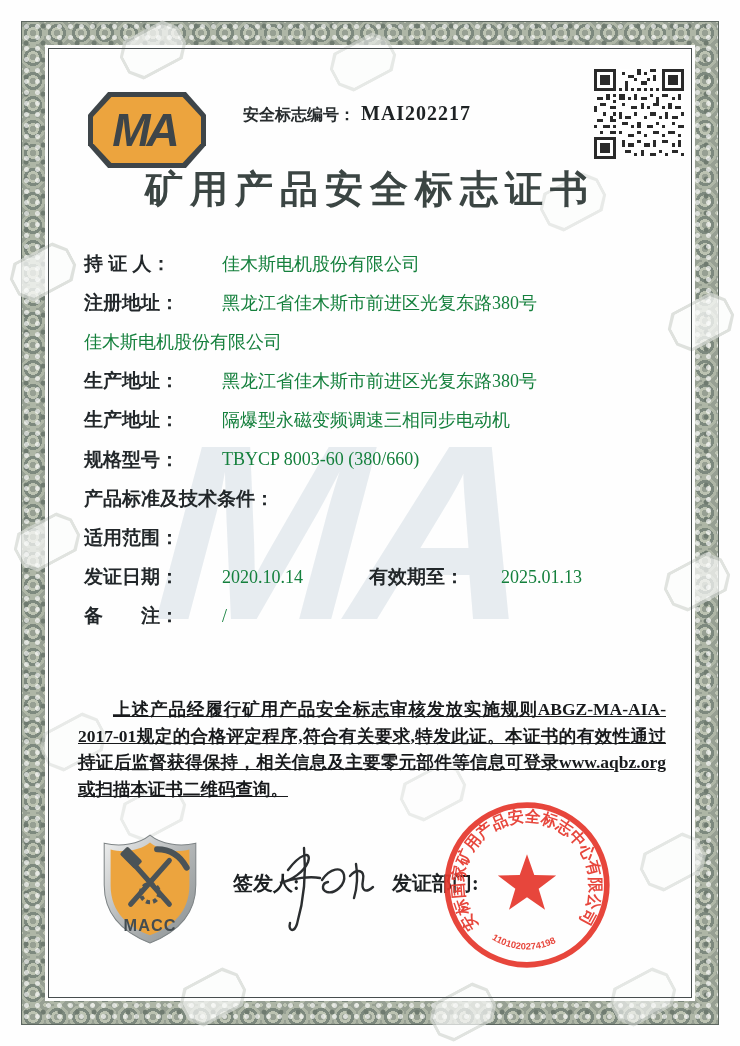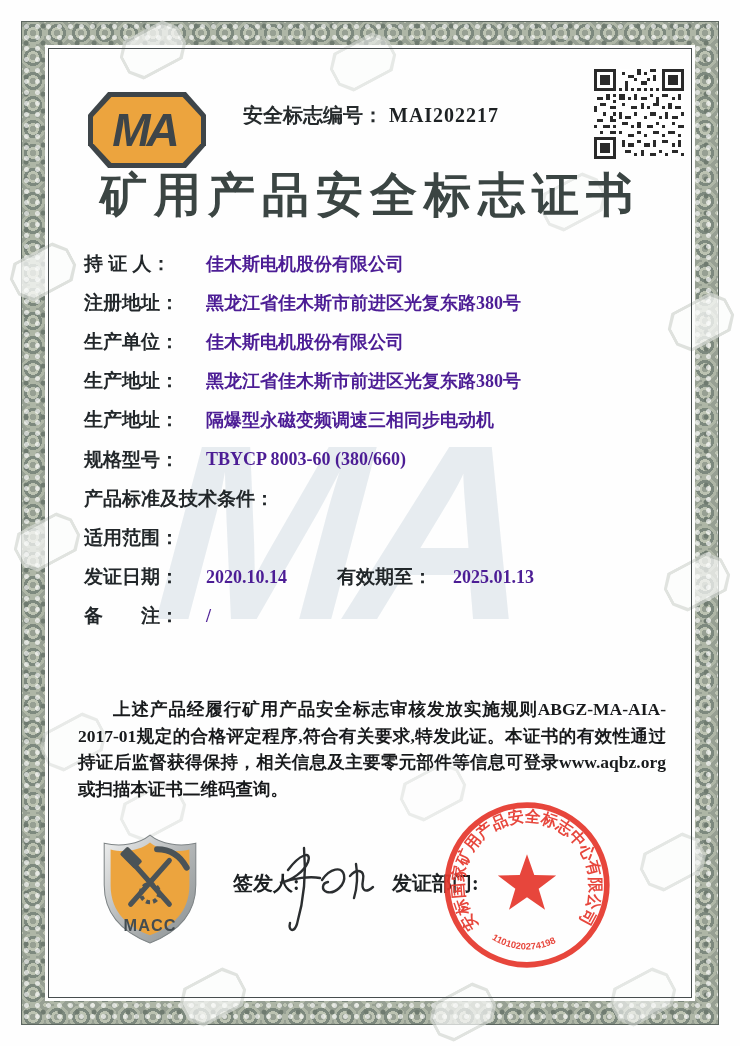--- a/index.html
+++ b/index.html
@@ -40,41 +40,41 @@
   
   .ma-badge { position:absolute; left:88px; top:92px; width:118px; height:76px; z-index:5;
     background:#3e4549;
     clip-path:polygon(17% 0,83% 0,100% 30%,100% 70%,83% 100%,17% 100%,0 70%,0 30%); }
   .ma-badge-inner { position:absolute; inset:5px; background:#eca43e;
     clip-path:polygon(17% 0,83% 0,100% 30%,100% 70%,83% 100%,17% 100%,0 70%,0 30%); }
   .ma-letters { position:absolute; inset:0; display:flex; align-items:center; justify-content:center;
     font-family:"Liberation Sans", sans-serif; font-style:italic; font-weight:900;
     font-size:46px; letter-spacing:-4px; color:#3e4549; padding-right:6px; }
   .cert-no { position:absolute; left:243px; top:102px; z-index:5; display:flex; align-items:baseline; }
-  .cert-no .lbl { font-family:"Liberation Sans", sans-serif; font-weight:700; font-size:20px; color:#262b2d; }
+  .cert-no .lbl { font-family:"Liberation Sans", sans-serif; font-weight:700; font-size:16px; color:#262b2d; }
   .cert-no .num { font-size:20px; font-weight:600; letter-spacing:1px; color:#1e2224; margin-left:6px; }
   .qr { position:absolute; left:594px; top:69px; width:90px; height:90px; z-index:5; }
 
   .doc-title { position:absolute; left:0; right:0; top:164px; z-index:5;
-    text-align:center; font-weight:700; font-size:47px; letter-spacing:7px; color:#3b4543; }
+    text-align:center; font-weight:700; font-size:38px; letter-spacing:7px; color:#3b4543; }
 
   
   .rows { position:absolute; left:84px; top:244px; width:580px; z-index:5; }
-  .row { height:39.2px; display:flex; align-items:center; white-space:nowrap; }
+  .row { height:39.2px; display:flex; align-items:center; white-space:nowrap;gap:16px; }
   .lab { display:inline-block; min-width:122px;
     font-family:"Liberation Sans", sans-serif; font-weight:700; font-size:19px; color:#22272a; }
   .lab.lab2 { min-width:116px; margin-left:50px; }
-  .val { font-size:18px; font-weight:700; color:#4c1d95; }
+  .val { font-size:18px; font-weight:400; color:#15803d; }
   .row.r-long .lab { min-width:0; margin-right:4px; }
   .row.r-long .val { font-size:16.5px; }
 
   
   .statement { position:absolute; left:78px; top:696px; width:588px; z-index:5;
     font-size:17.5px; line-height:26.5px; font-weight:600; color:#181a1c;
-    text-align:justify; text-indent:2em; }
+    text-align:justify; text-indent:2em;text-decoration:underline; }
 
   
   .shield { position:absolute; left:82px; top:832px; z-index:5; }
   .sig-label  { position:absolute; left:233px; top:870px; z-index:5; font-weight:700; font-size:20px; color:#1d2123; }
   .dept-label { position:absolute; left:392px; top:870px; z-index:5; font-weight:700; font-size:20px; color:#1d2123; }
   .signature  { position:absolute; left:266px; top:838px; z-index:6; }
   .stamp      { position:absolute; left:440px; top:798px; z-index:6; opacity:.93; }
 </style>
 </head>
 <body>
@@ -259,21 +259,20 @@
   <div class="rows">
     <div class="row">
       <span class="lab">持 证 人：</span>
       <span class="val">佳木斯电机股份有限公司</span>
     </div>
     <div class="row">
       <span class="lab">注册地址：</span>
       <span class="val">黑龙江省佳木斯市前进区光复东路380号</span>
     </div>
     <div class="row">
-      <span class="lab">生产单位：</span>
       <span class="val">佳木斯电机股份有限公司</span>
     </div>
     <div class="row">
       <span class="lab">生产地址：</span>
       <span class="val">黑龙江省佳木斯市前进区光复东路380号</span>
     </div>
     <div class="row">
       <span class="lab">生产地址：</span>
       <span class="val">隔爆型永磁变频调速三相同步电动机</span>
     </div>

